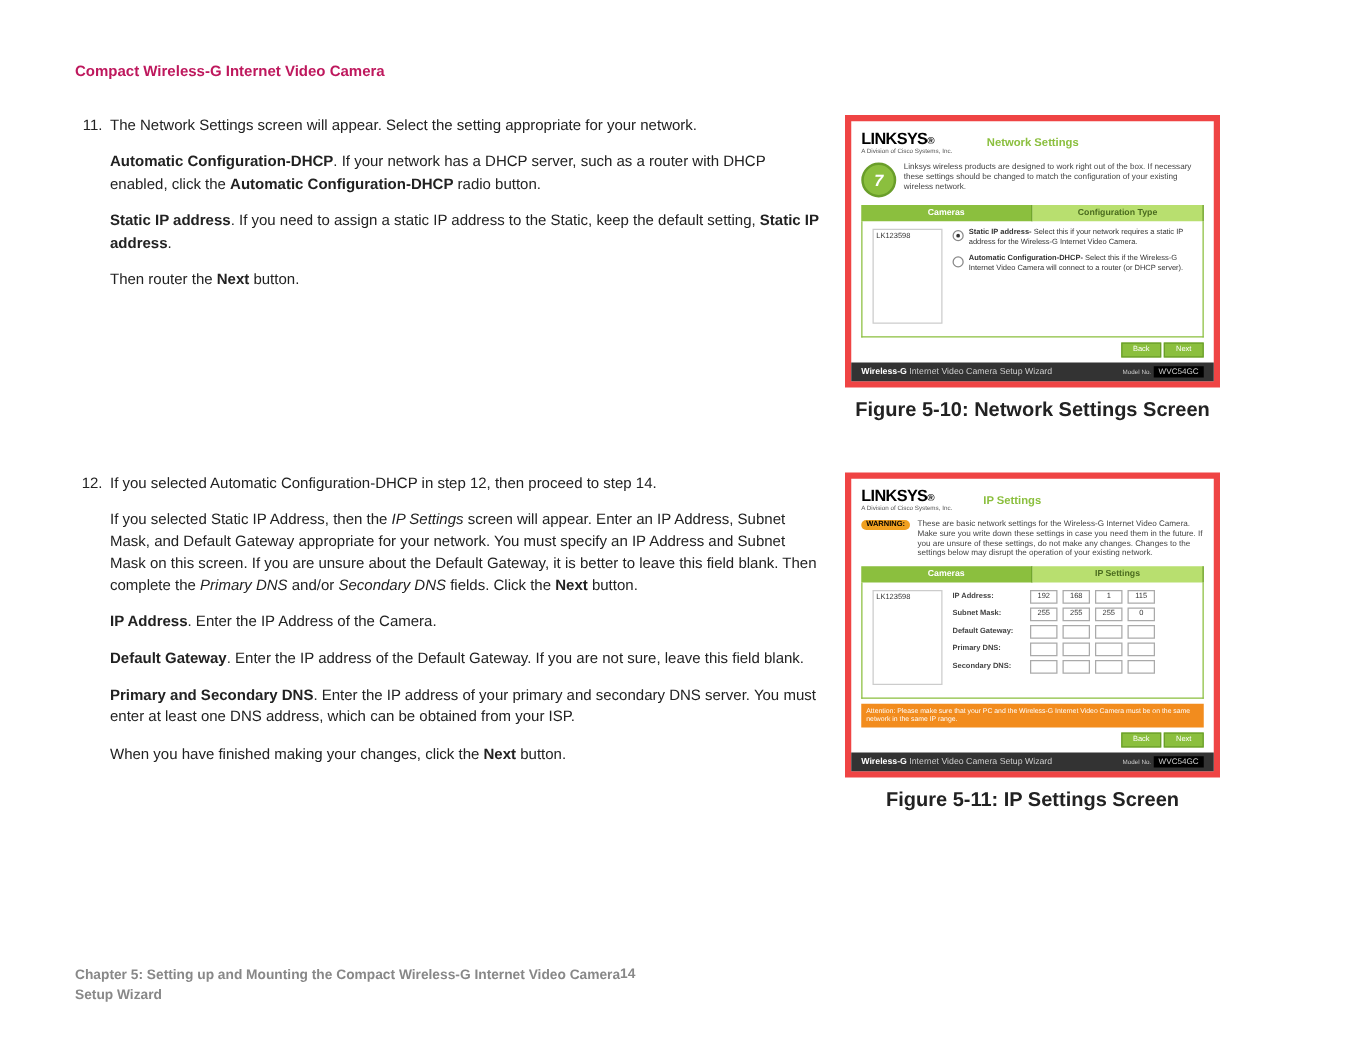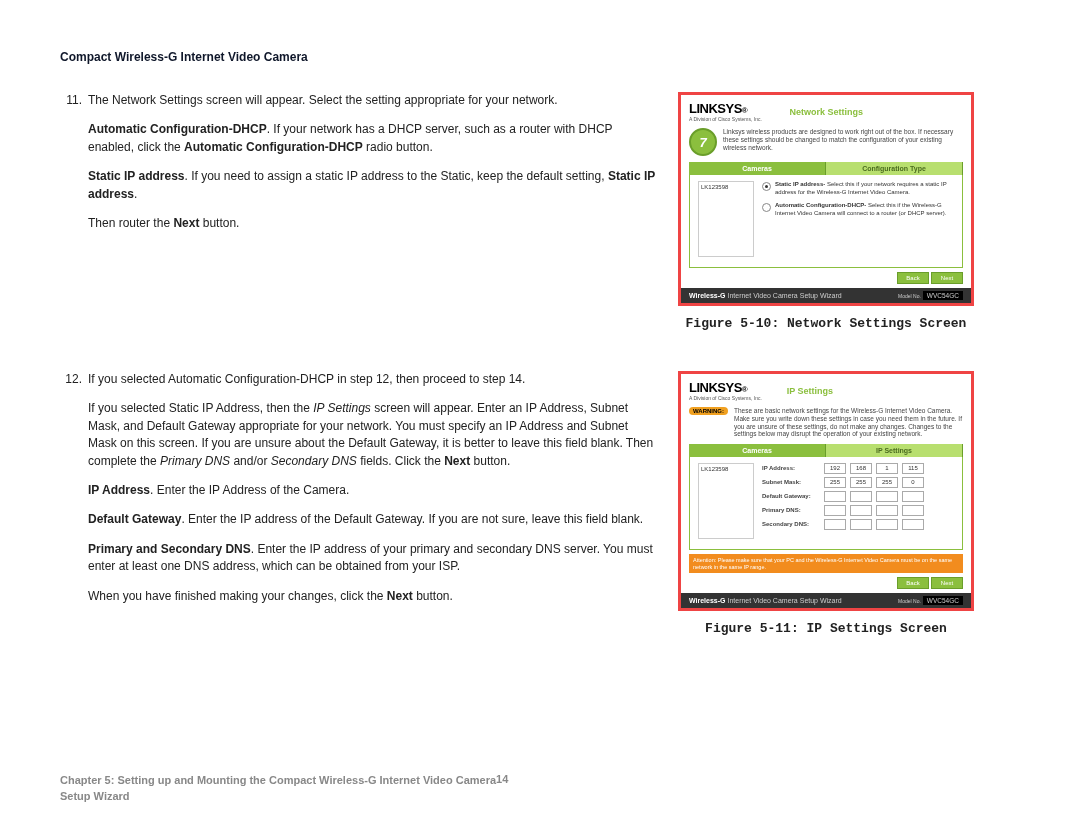--- a/index.html
+++ b/index.html
@@ -14,21 +14,21 @@
     position: relative;
   }
   .page {
     padding: 50px 60px 30px 60px;
     position: relative;
     height: 754px;
   }
   .doc-title {
     font-size: 12px;
     font-weight: bold;
-    color: #0f172a;
+    color: #be185d;
     margin-bottom: 28px;
   }
   .content-row {
     display: flex;
     gap: 16px;
     margin-bottom: 40px;
   }
   .text-col {
     flex: 1;
     max-width: 600px;
@@ -53,44 +53,43 @@
   .step-body {
     flex: 1;
   }
   .para {
     margin-bottom: 12px;
     line-height: 1.45;
   }
   .bold { font-weight: bold; }
   .italic { font-style: italic; }
   .fig-caption {
-    font-size: 13px;
+    font-size: 16px;
     font-weight: bold;
     margin-top: 10px;
     text-align: center;
-    font-family: Liberation Mono, monospace;
   }
   .footer {
     position: absolute;
     bottom: 30px;
     left: 60px;
     right: 60px;
     display: flex;
     justify-content: flex-start;
     font-size: 11px;
     font-weight: bold;
     color: #888;
   }
   .footer-left { line-height: 1.4; }
 
   
   .wizard {
     width: 290px;
     background: #fff;
-    border: 3px solid #ef4444;
+    border: 5px solid #ef4444;
     font-size: 7px;
     color: #333;
   }
   .wizard-top {
     display: flex;
     align-items: center;
     gap: 6px;
     padding: 6px 8px 2px 8px;
   }
   .linksys-logo {

